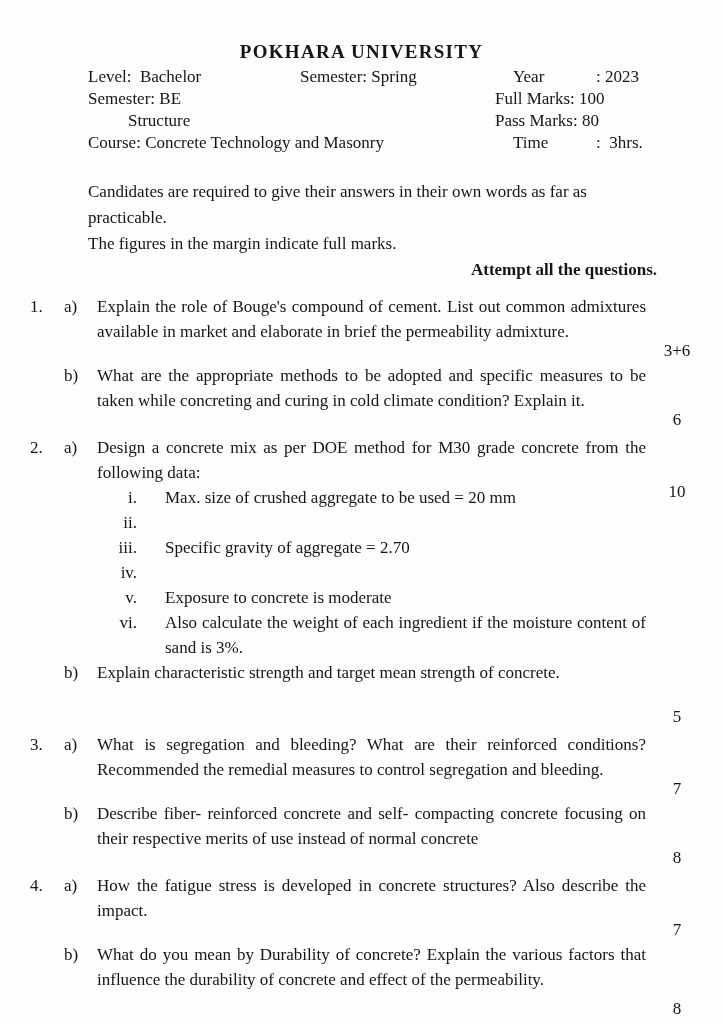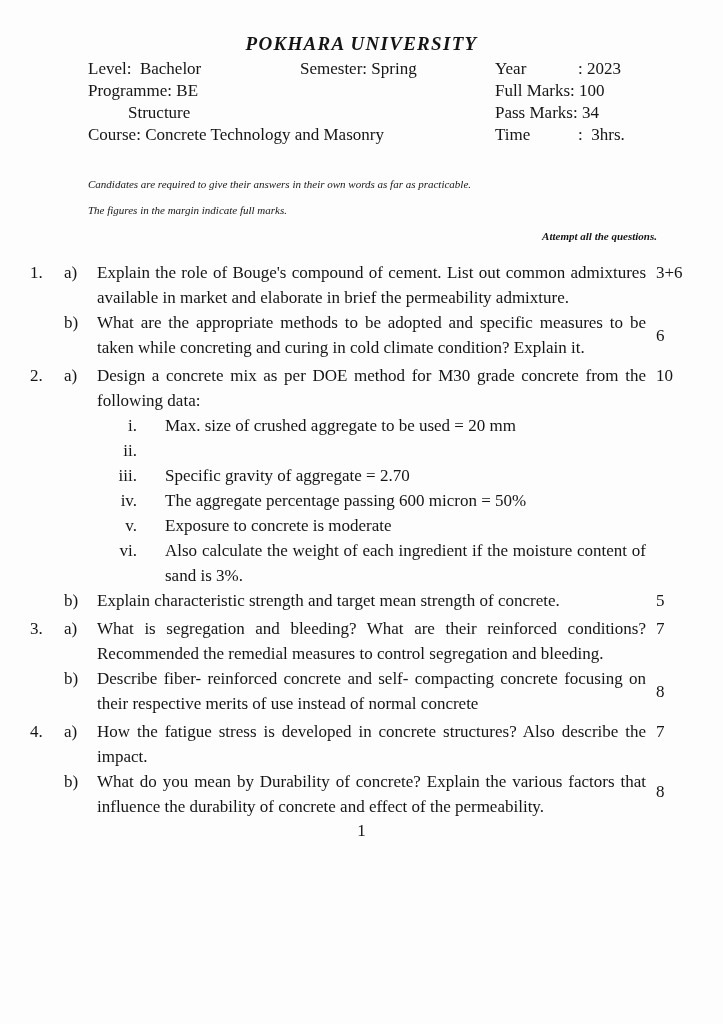--- a/index.html
+++ b/index.html
@@ -16,50 +16,48 @@
   }
   .page {
     position: relative;
     width: 723px;
     height: 1024px;
     background: #fdfdfd;
   }
 
   
   .title {
-    padding-top: 32px;
+    padding-top: 40px;
     text-align: center;
     font-weight: bold;
     font-size: 19px;
     letter-spacing: 1.3px;
     line-height: 23px;
-    font-style: italic;
   }
   .header-grid {
     margin: 3px 25px 0 88px;
     display: flex;
     justify-content: space-between;
     font-size: 17px;
     line-height: 22px;
   }
   .h-left { width: 404px; }
   .h-right { width: 203px; }
   .hcell { white-space: pre-wrap; }
   .h-line1 {
     display: grid;
     grid-template-columns: 212px 1fr;
   }
   .indent { padding-left: 40px; }
-  .wlab { display: inline-block; width: 83px; }
+  .wlab { display: inline-block; width: 83px; margin-left: 18px; }
 
   
   .instructions {
     margin: 25px 66px 1px 88px;
-    font-size: 11px;
-    font-style: italic;
+    font-size: 17px;
     line-height: 26px;
   }
   .instructions p { margin: 0; }
   .bold-note { font-weight: bold; text-align: right; }
 
   
   .questions {
     margin-top: 11px;
     padding: 0 25px 0 30px;
     font-size: 17px;
@@ -70,21 +68,22 @@
     display: grid;
     grid-template-columns: 34px 33px 1fr 52px;
     align-items: start;
   }
   .qnum { }
   .qletter { }
   .qtext { text-align: justify; }
   .qmarks {
     padding-left: 10px;
     align-self: start;
-    text-align: left;
+    text-align: center;
+    margin-top: 44px;
   }
   .qmarks.v-center { align-self: center; }
   .qmarks.v-off { padding-top: 10px; }
 
   .subitems { margin-top: 0; }
   .subitem {
     display: grid;
     grid-template-columns: 40px 1fr;
     column-gap: 28px;
   }
@@ -105,30 +104,30 @@
 <div class="page">
 
   <div class="title">POKHARA UNIVERSITY</div>
 
   <div class="header-grid">
     <div class="h-left">
       <div class="h-line1">
         <span class="hcell">Level:  Bachelor</span>
         <span class="hcell">Semester: Spring</span>
       </div>
-      <div class="hcell">Programme: BE</div>
+      <div class="hcell">Semester: BE</div>
       <div class="hcell indent">Structure</div>
       <div class="hcell">Course: Concrete Technology and Masonry</div>
     </div>
     <div class="h-right">
       <div>
         <span class="wlab">Year</span><span class="hcell">: 2023</span>
       </div>
       <div class="hcell">Full Marks: 100</div>
-      <div class="hcell">Pass Marks: 34</div>
+      <div class="hcell">Pass Marks: 80</div>
       <div>
         <span class="wlab">Time</span><span class="hcell">:  3hrs.</span>
       </div>
     </div>
   </div>
 
   <div class="instructions">
     <p>Candidates are required to give their answers in their own words as far as practicable.</p>
     <p>The figures in the margin indicate full marks.</p>
     <p class="bold-note">Attempt all the questions.</p>
@@ -164,21 +163,20 @@
             </div>
             <div class="subitem">
               <span class="roman">ii.</span>
             </div>
             <div class="subitem">
               <span class="roman">iii.</span>
               <div class="sub-text">Specific gravity of aggregate = 2.70</div>
             </div>
             <div class="subitem">
               <span class="roman">iv.</span>
-              <div class="sub-text">The aggregate percentage passing 600 micron = 50%</div>
             </div>
             <div class="subitem">
               <span class="roman">v.</span>
               <div class="sub-text">Exposure to concrete is moderate</div>
             </div>
             <div class="subitem">
               <span class="roman">vi.</span>
               <div class="sub-text">Also calculate the weight of each ingredient if the moisture content of sand is 3%.</div>
             </div>
           </div>

